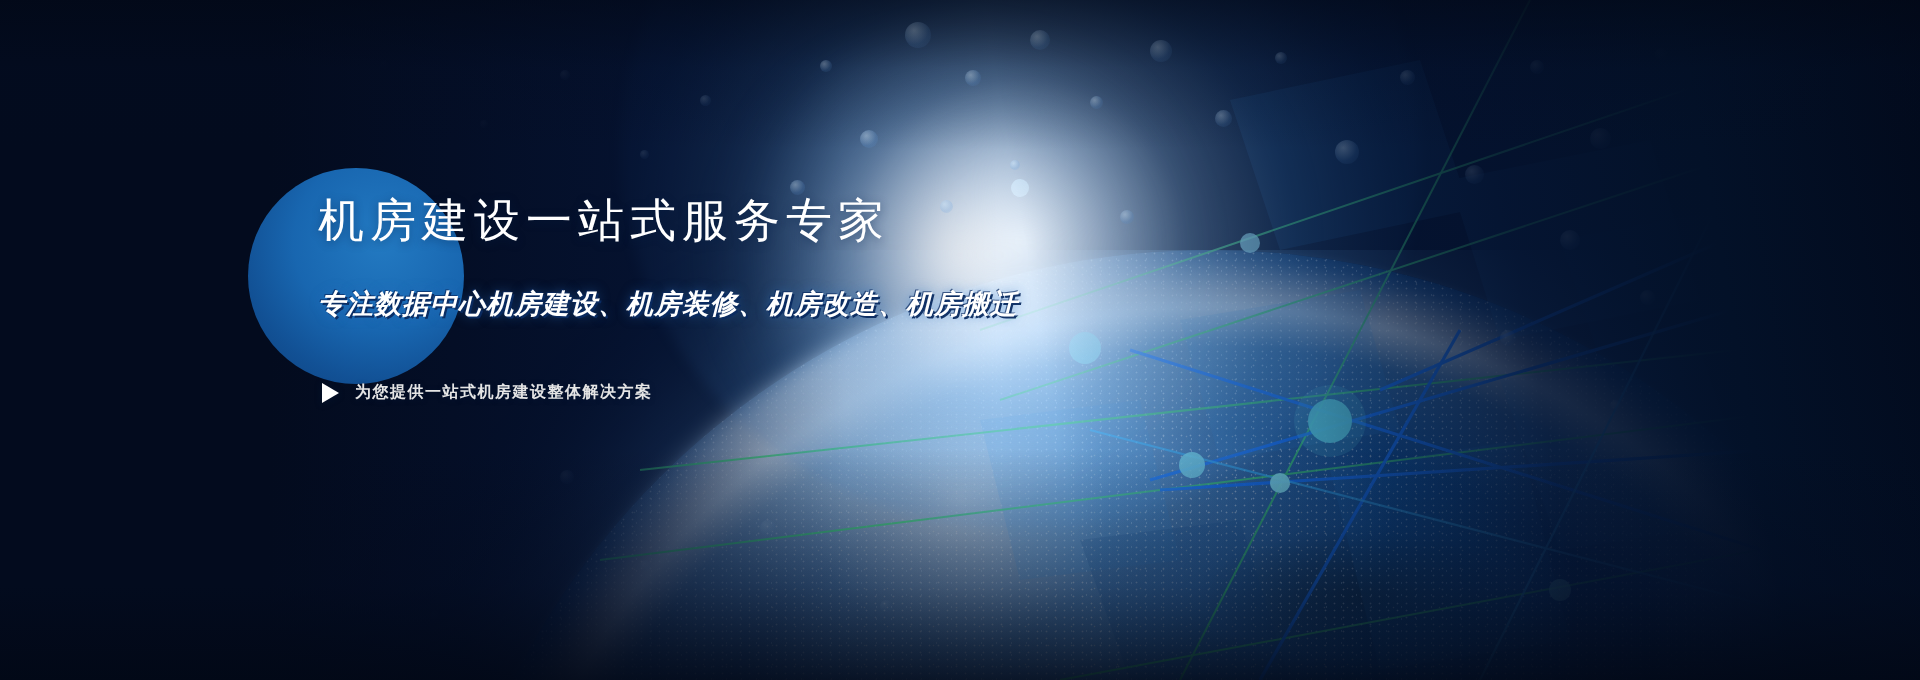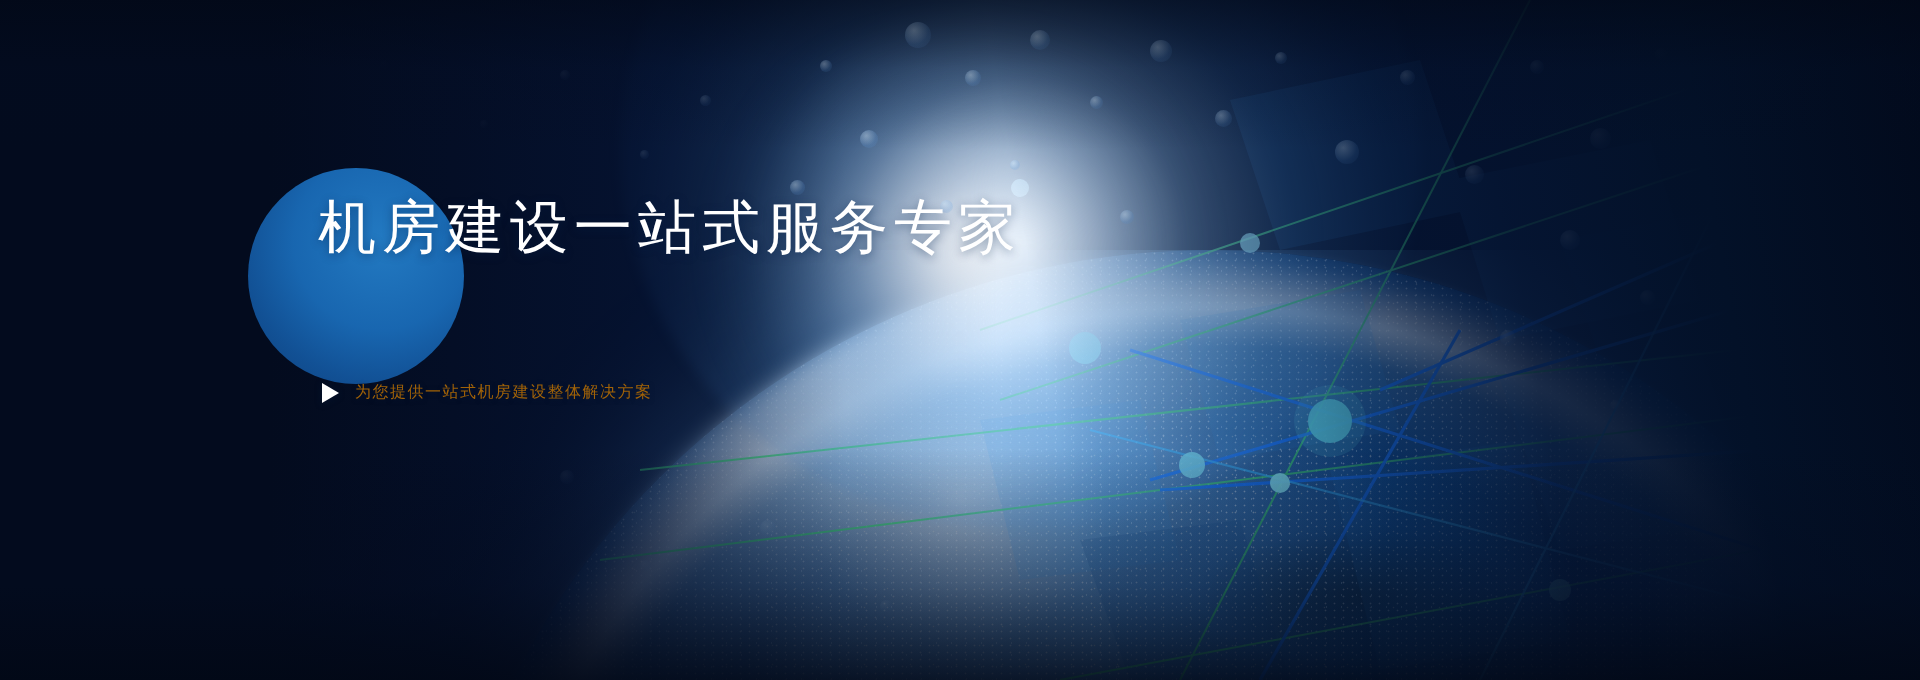--- a/index.html
+++ b/index.html
@@ -126,21 +126,21 @@
     position: absolute;
     left: 248px; top: 168px;
     width: 216px; height: 216px;
     border-radius: 50%;
     background: radial-gradient(circle at 62% 34%, rgba(36,126,200,0.96) 0%, rgba(26,110,188,0.92) 45%, rgba(20,92,168,0.86) 72%, rgba(16,76,146,0.80) 100%);
   }
 
   .headline {
     position: absolute;
     left: 318px; top: 196px;
-    font-size: 58px;
+    font-size: 46px;
     line-height: 1.08;
     letter-spacing: 6px;
     color: #ffffff;
     font-weight: 400;
     white-space: nowrap;
     text-shadow: 0 2px 10px rgba(0,30,70,0.45);
   }
 
   .subhead {
     position: absolute;
@@ -165,23 +165,23 @@
   }
   .tri-icon {
     width: 0; height: 0;
     border-left: 17px solid #ffffff;
     border-top: 10px solid transparent;
     border-bottom: 10px solid transparent;
     filter: drop-shadow(0 1px 3px rgba(0,20,50,0.6));
   }
   .tagline-text {
     font-size: 16px;
-    font-weight: 400;
+    font-weight: 700;
     letter-spacing: 1.5px;
-    color: #a16207;
+    color: #e5e5e5;
     text-shadow: 0 1px 5px rgba(0,20,50,0.65);
   }
 
   .cta {
     position: absolute;
     left: 328px; top: 462px;
     width: 167px; height: 48px;
     border: none;
     border-radius: 26px;
     background: linear-gradient(180deg, #f4ad4a 0%, #eda13c 50%, #e99a33 100%);
@@ -313,20 +313,21 @@
   <div class="layer bg-right-dark"></div>
   <div class="layer bg-top-dark"></div>
   <div class="layer bg-bottom-dark"></div>
 
   <div class="content">
 
     <div class="blue-circle"></div>
 
     <div class="headline">机房建设一站式服务专家</div>
 
+    <div class="subhead">专注数据中心机房建设、机房装修、机房改造、机房搬迁</div>
 
     <div class="tagline">
       <span class="tri-icon"></span>
       <span class="tagline-text">为您提供一站式机房建设整体解决方案</span>
     </div>
 
 
   </div>
 </div>
 

